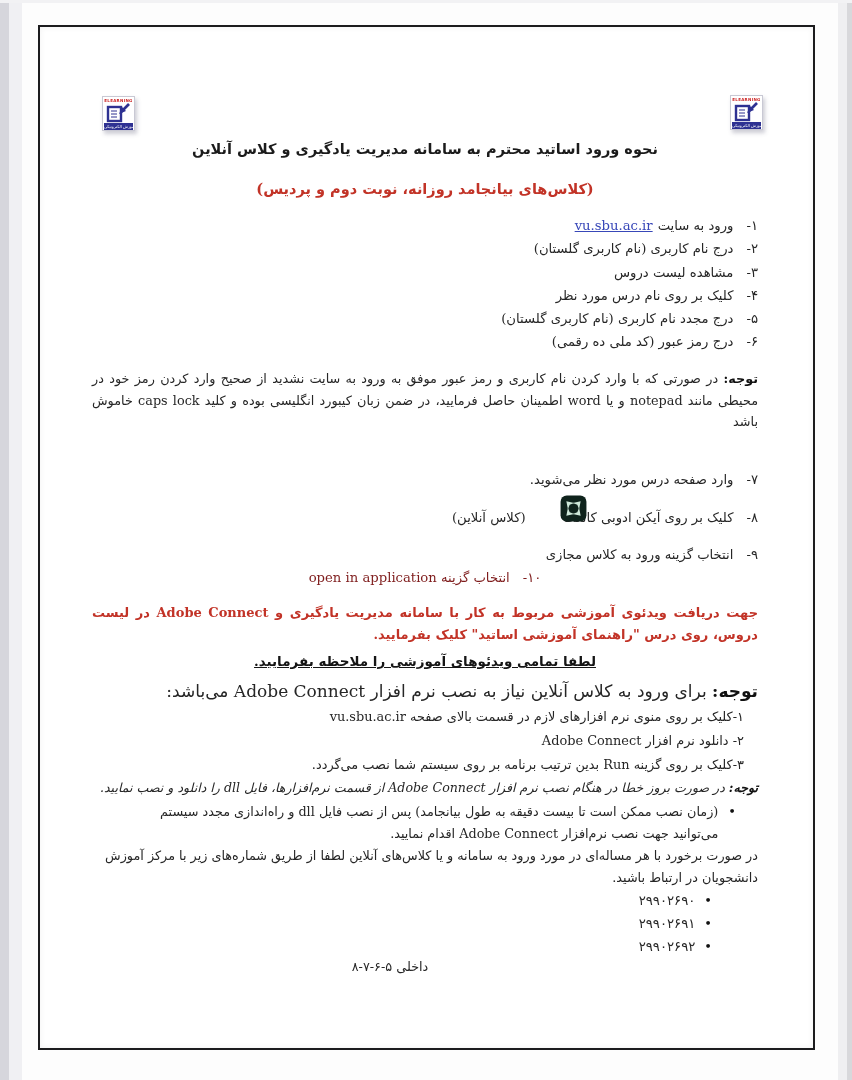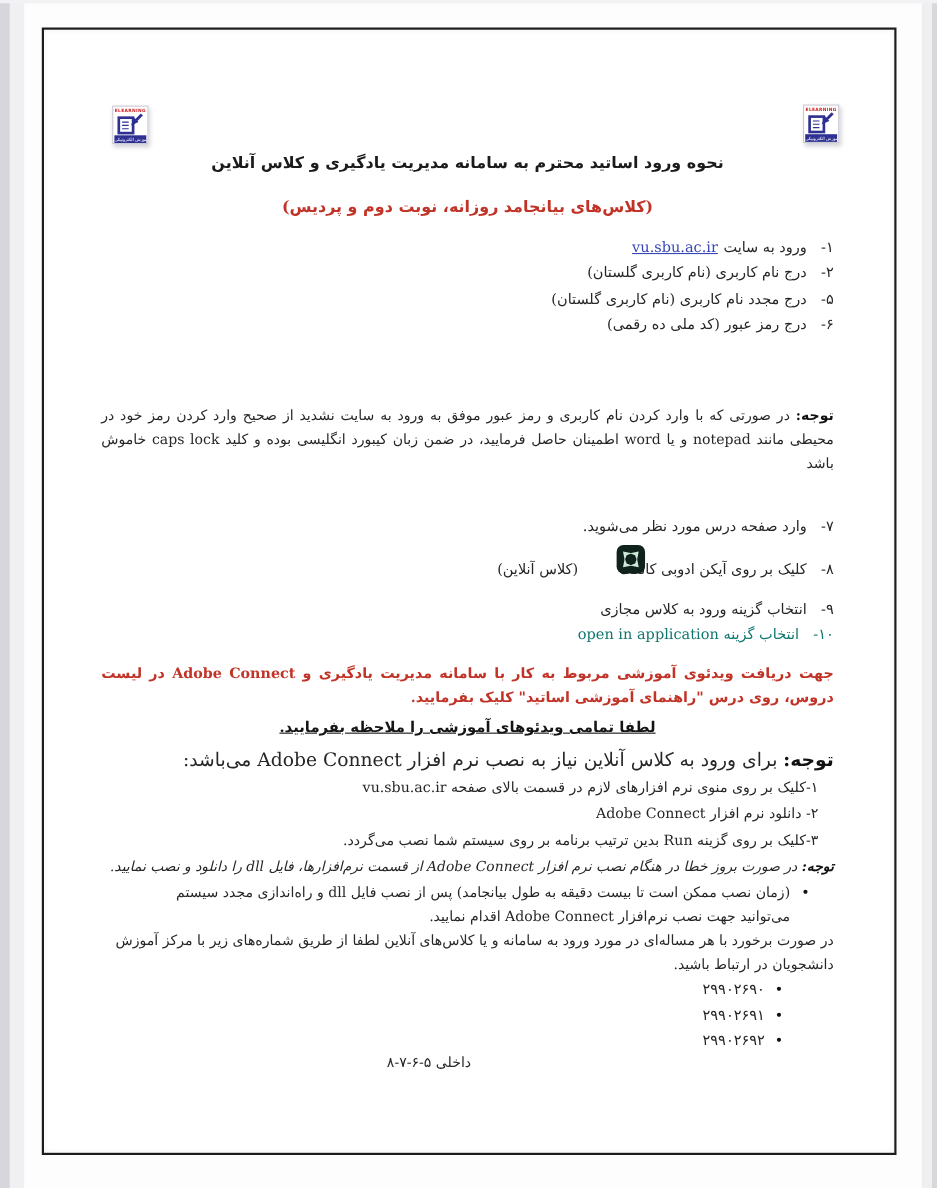--- a/index.html
+++ b/index.html
@@ -55,21 +55,21 @@
   .site-link { color:#3847b8; text-decoration:underline; margin-right:5px; cursor:pointer; }
 
   .note { line-height:21.5px; font-size:12.8px; text-align:justify; }
   .note .label { font-weight:bold; color:#111; }
   .note1 { top:368px; }
 
   .s7  { top:468px; }
   .s8  { top:505px; white-space:nowrap; }
   .s9  { top:543px; }
   .s10 { top:566px; }
-  .s10, .s10 .num { color:#0f766e; }
+  .s10, .s10 .num { color:#7f1d1d;text-align:center; }
   .ac-icon { display:inline-block; width:27px; height:27px; vertical-align:middle;
              position:relative; top:-10px; right:-34px; margin-right:10px; }
   .s8 .suffix { }
 
   .red-para { top:602px; color:#c23327; font-weight:bold; font-size:13px;
               line-height:22px; text-align:justify; }
   .underline-line { top:651px; text-align:center; font-weight:bold; font-size:13.5px;
                     color:#151515; text-decoration:underline; line-height:20px; }
 
   .note2 { top:681px; font-size:17px; }
@@ -129,20 +129,26 @@
   <h2 class="subtitle">(کلاس‌های بیانجامد روزانه، نوبت دوم و پردیس)</h2>
 
   <div class="steps1">
     <div class="step">
       <span class="num">۱-</span><span>ورود به سایت</span><a class="site-link">vu.sbu.ac.ir</a>
     </div>
     <div class="step">
       <span class="num">۲-</span><span>درج نام کاربری (نام کاربری گلستان)</span>
     </div>
     <div class="step">
+      <span class="num">۳-</span><span>مشاهده لیست دروس</span>
+    </div>
+    <div class="step">
+      <span class="num">۴-</span><span>کلیک بر روی نام درس مورد نظر</span>
+    </div>
+    <div class="step">
       <span class="num">۵-</span><span>درج مجدد نام کاربری (نام کاربری گلستان)</span>
     </div>
     <div class="step">
       <span class="num">۶-</span><span>درج رمز عبور (کد ملی ده رقمی)</span>
     </div>
   </div>
 
   <p class="note note1">
     <b class="label">توجه:</b>
     <span>در صورتی که با وارد کردن نام کاربری و رمز عبور موفق به ورود به سایت نشدید از صحیح وارد کردن رمز خود در محیطی مانند notepad و یا word اطمینان حاصل فرمایید، در ضمن زبان کیبورد انگلیسی بوده و کلید caps lock خاموش باشد</span>

